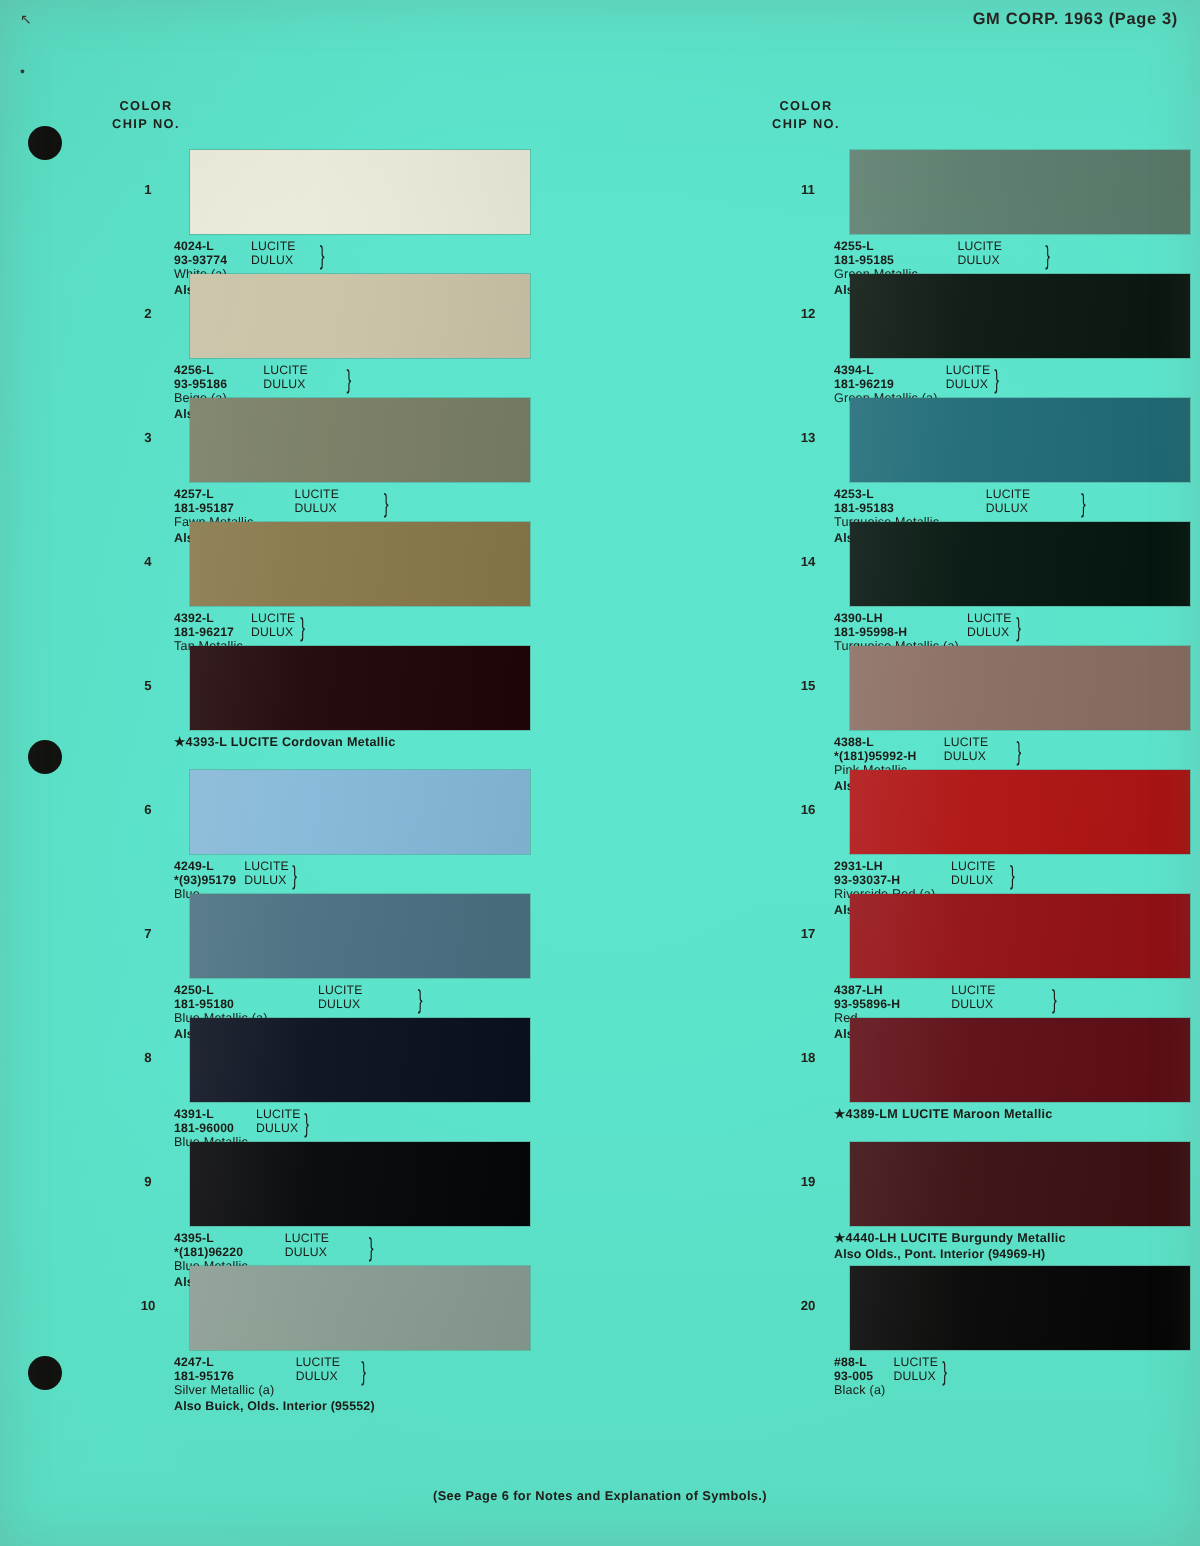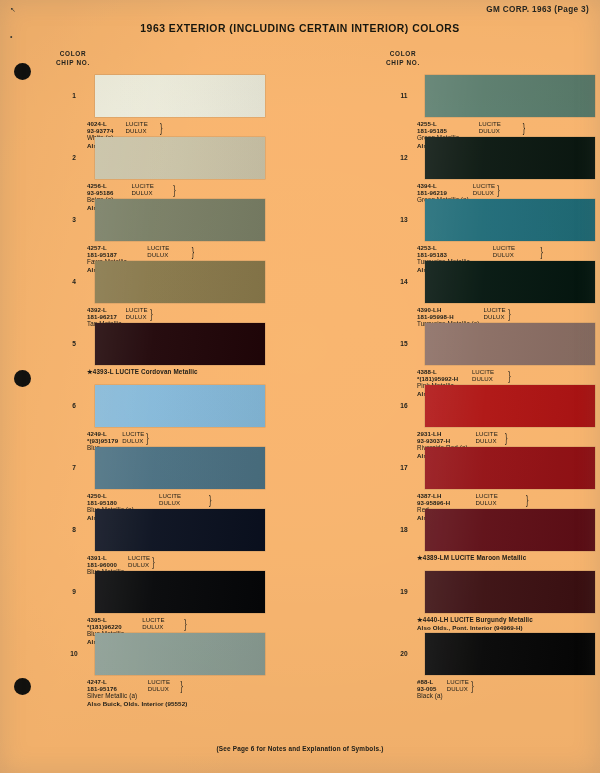--- a/index.html
+++ b/index.html
@@ -4,21 +4,21 @@
 <style>
   html, body {
     margin: 0;
     padding: 0;
     background: #6e6e6e;
   }
   #page {
     position: relative;
     width: 600px;
     height: 773px;
-    background: #fdba74;
+    background: #5eead4;
     overflow: hidden;
     font-family: "Liberation Sans", sans-serif;
     color: #1a1a18;
   }
   
   #paper-texture {
     position: absolute;
     inset: 0;
     pointer-events: none;
     background:
@@ -180,21 +180,20 @@
     color: #22221d;
     z-index: 20;
   }
 </style>
 </head>
 <body>
 
 <div id="page">
 
   <div class="corp-line">GM CORP. 1963 (Page 3)</div>
-  <div class="doc-title">1963 EXTERIOR (INCLUDING CERTAIN INTERIOR) COLORS</div>
 
   <div class="col-head left">
     <div>COLOR</div>
     <div>CHIP NO.</div>
   </div>
   <div class="col-head right">
     <div>COLOR</div>
     <div>CHIP NO.</div>
   </div>
 

